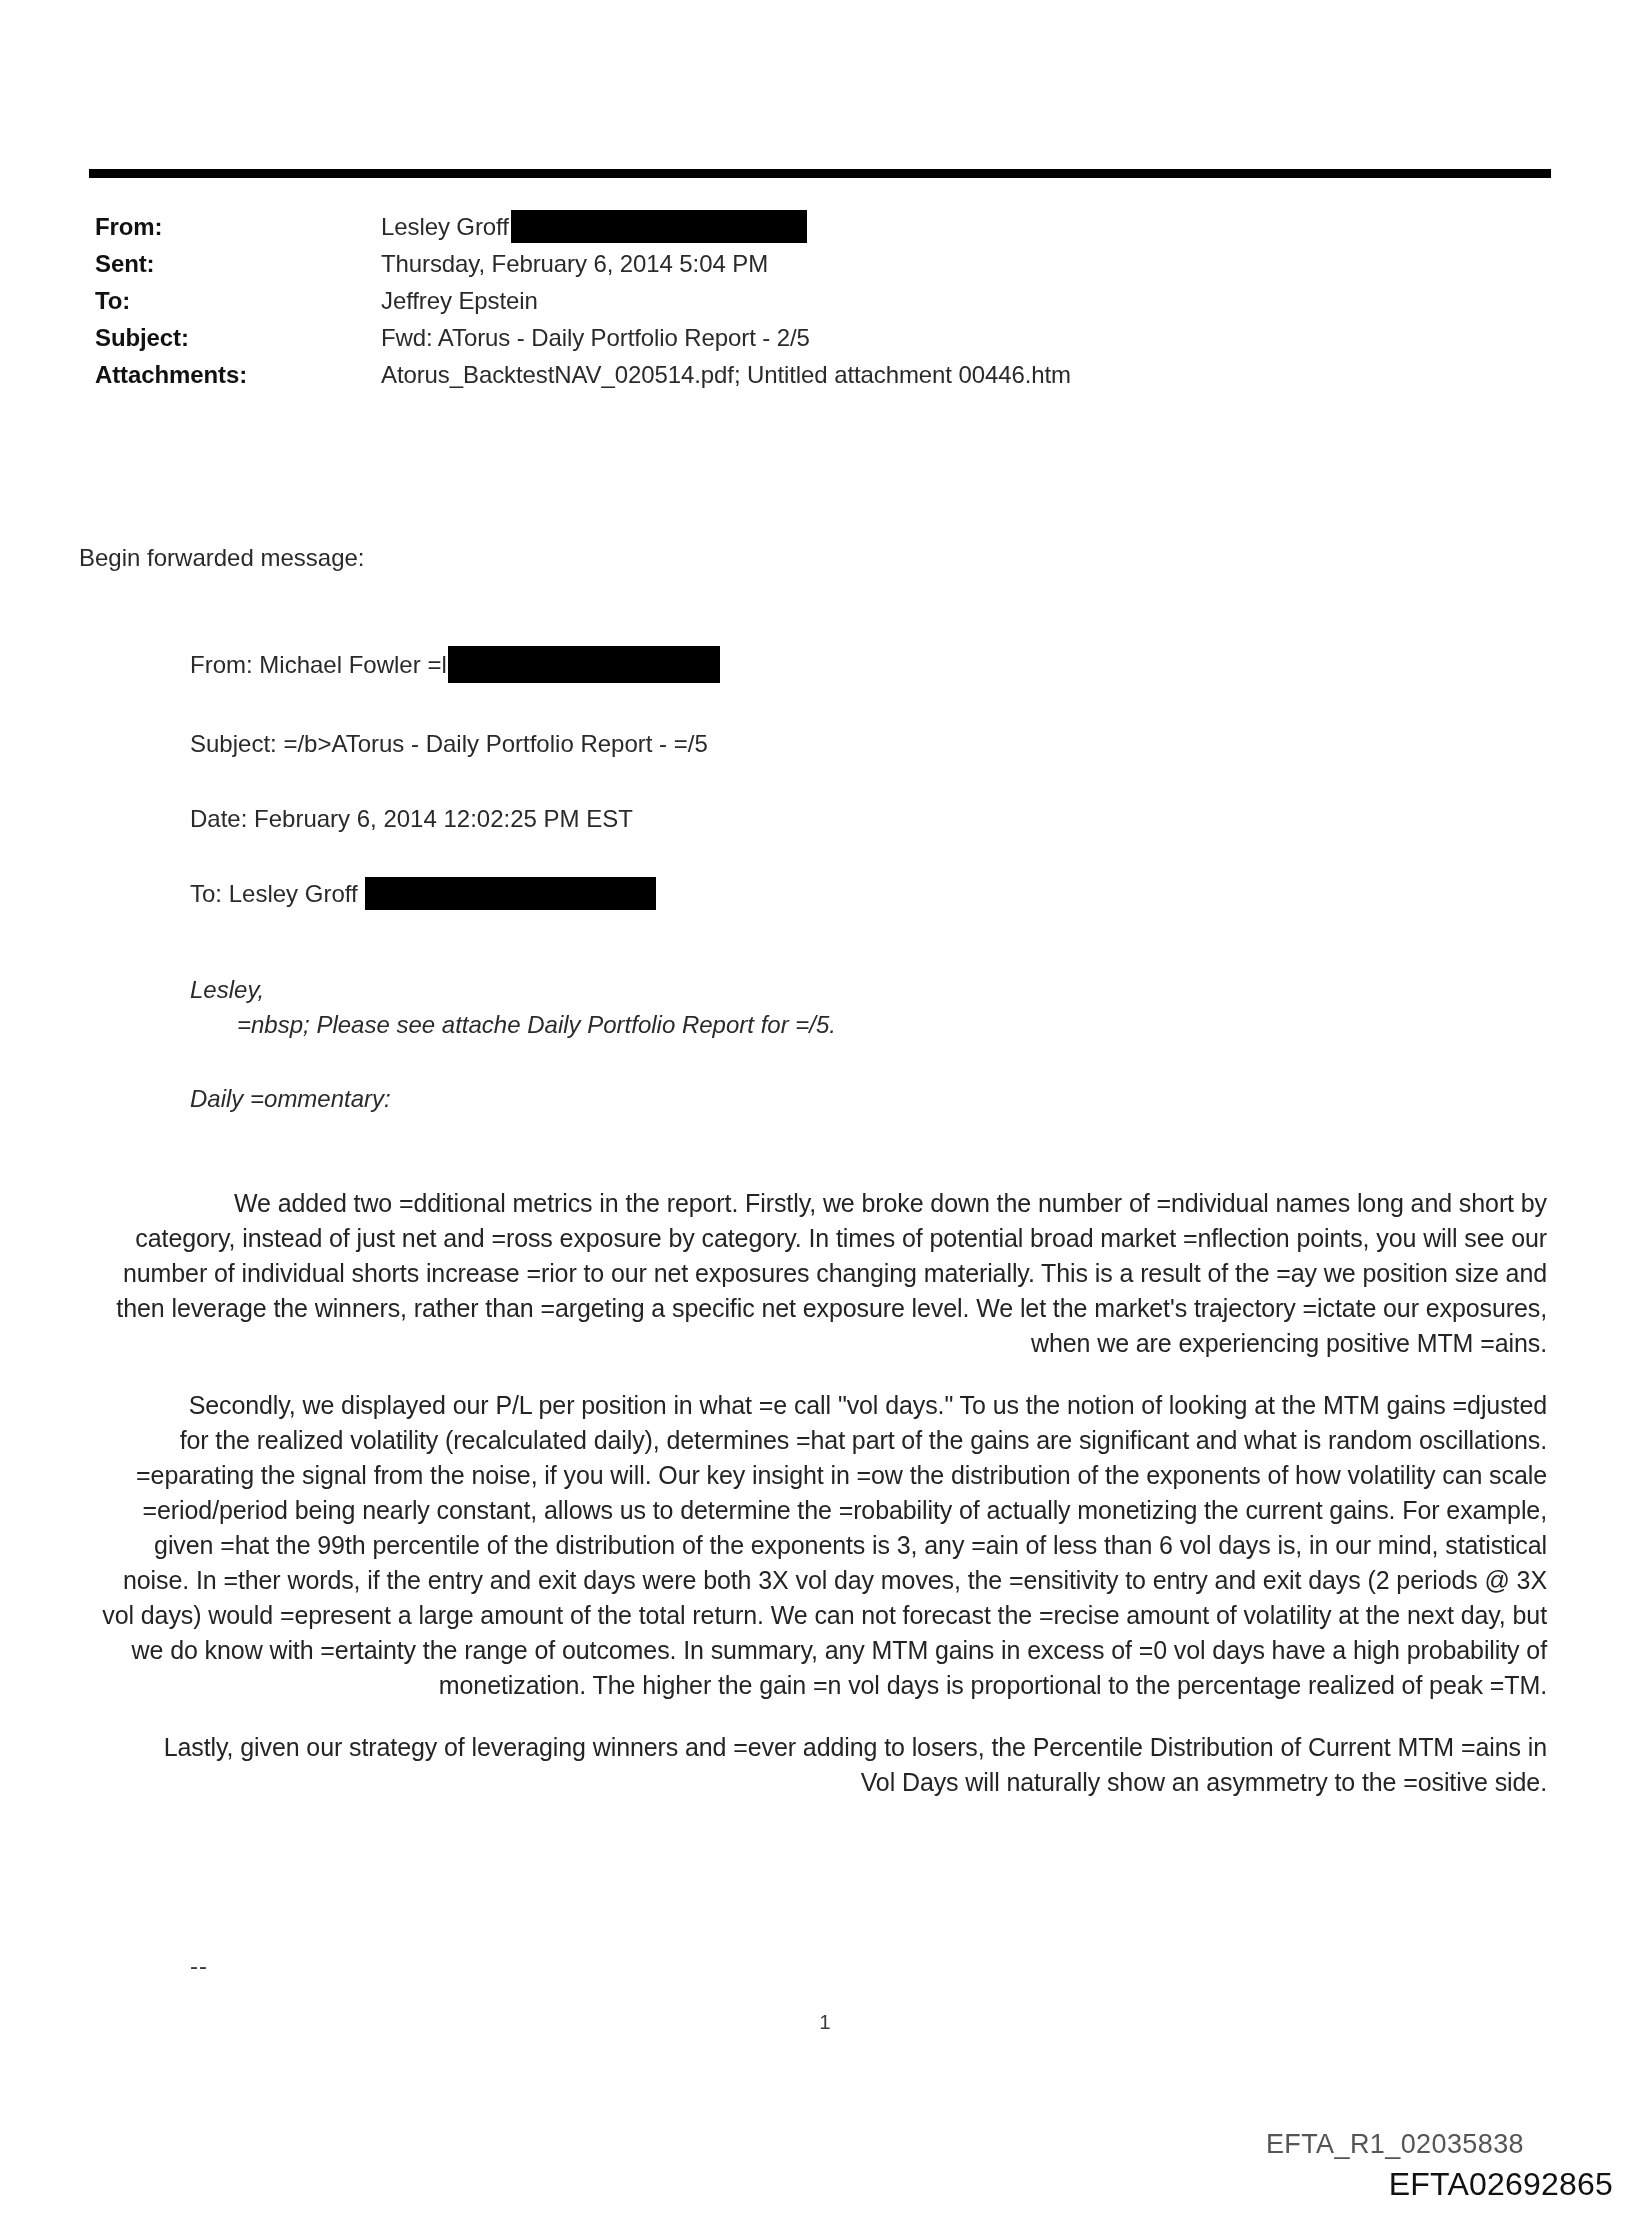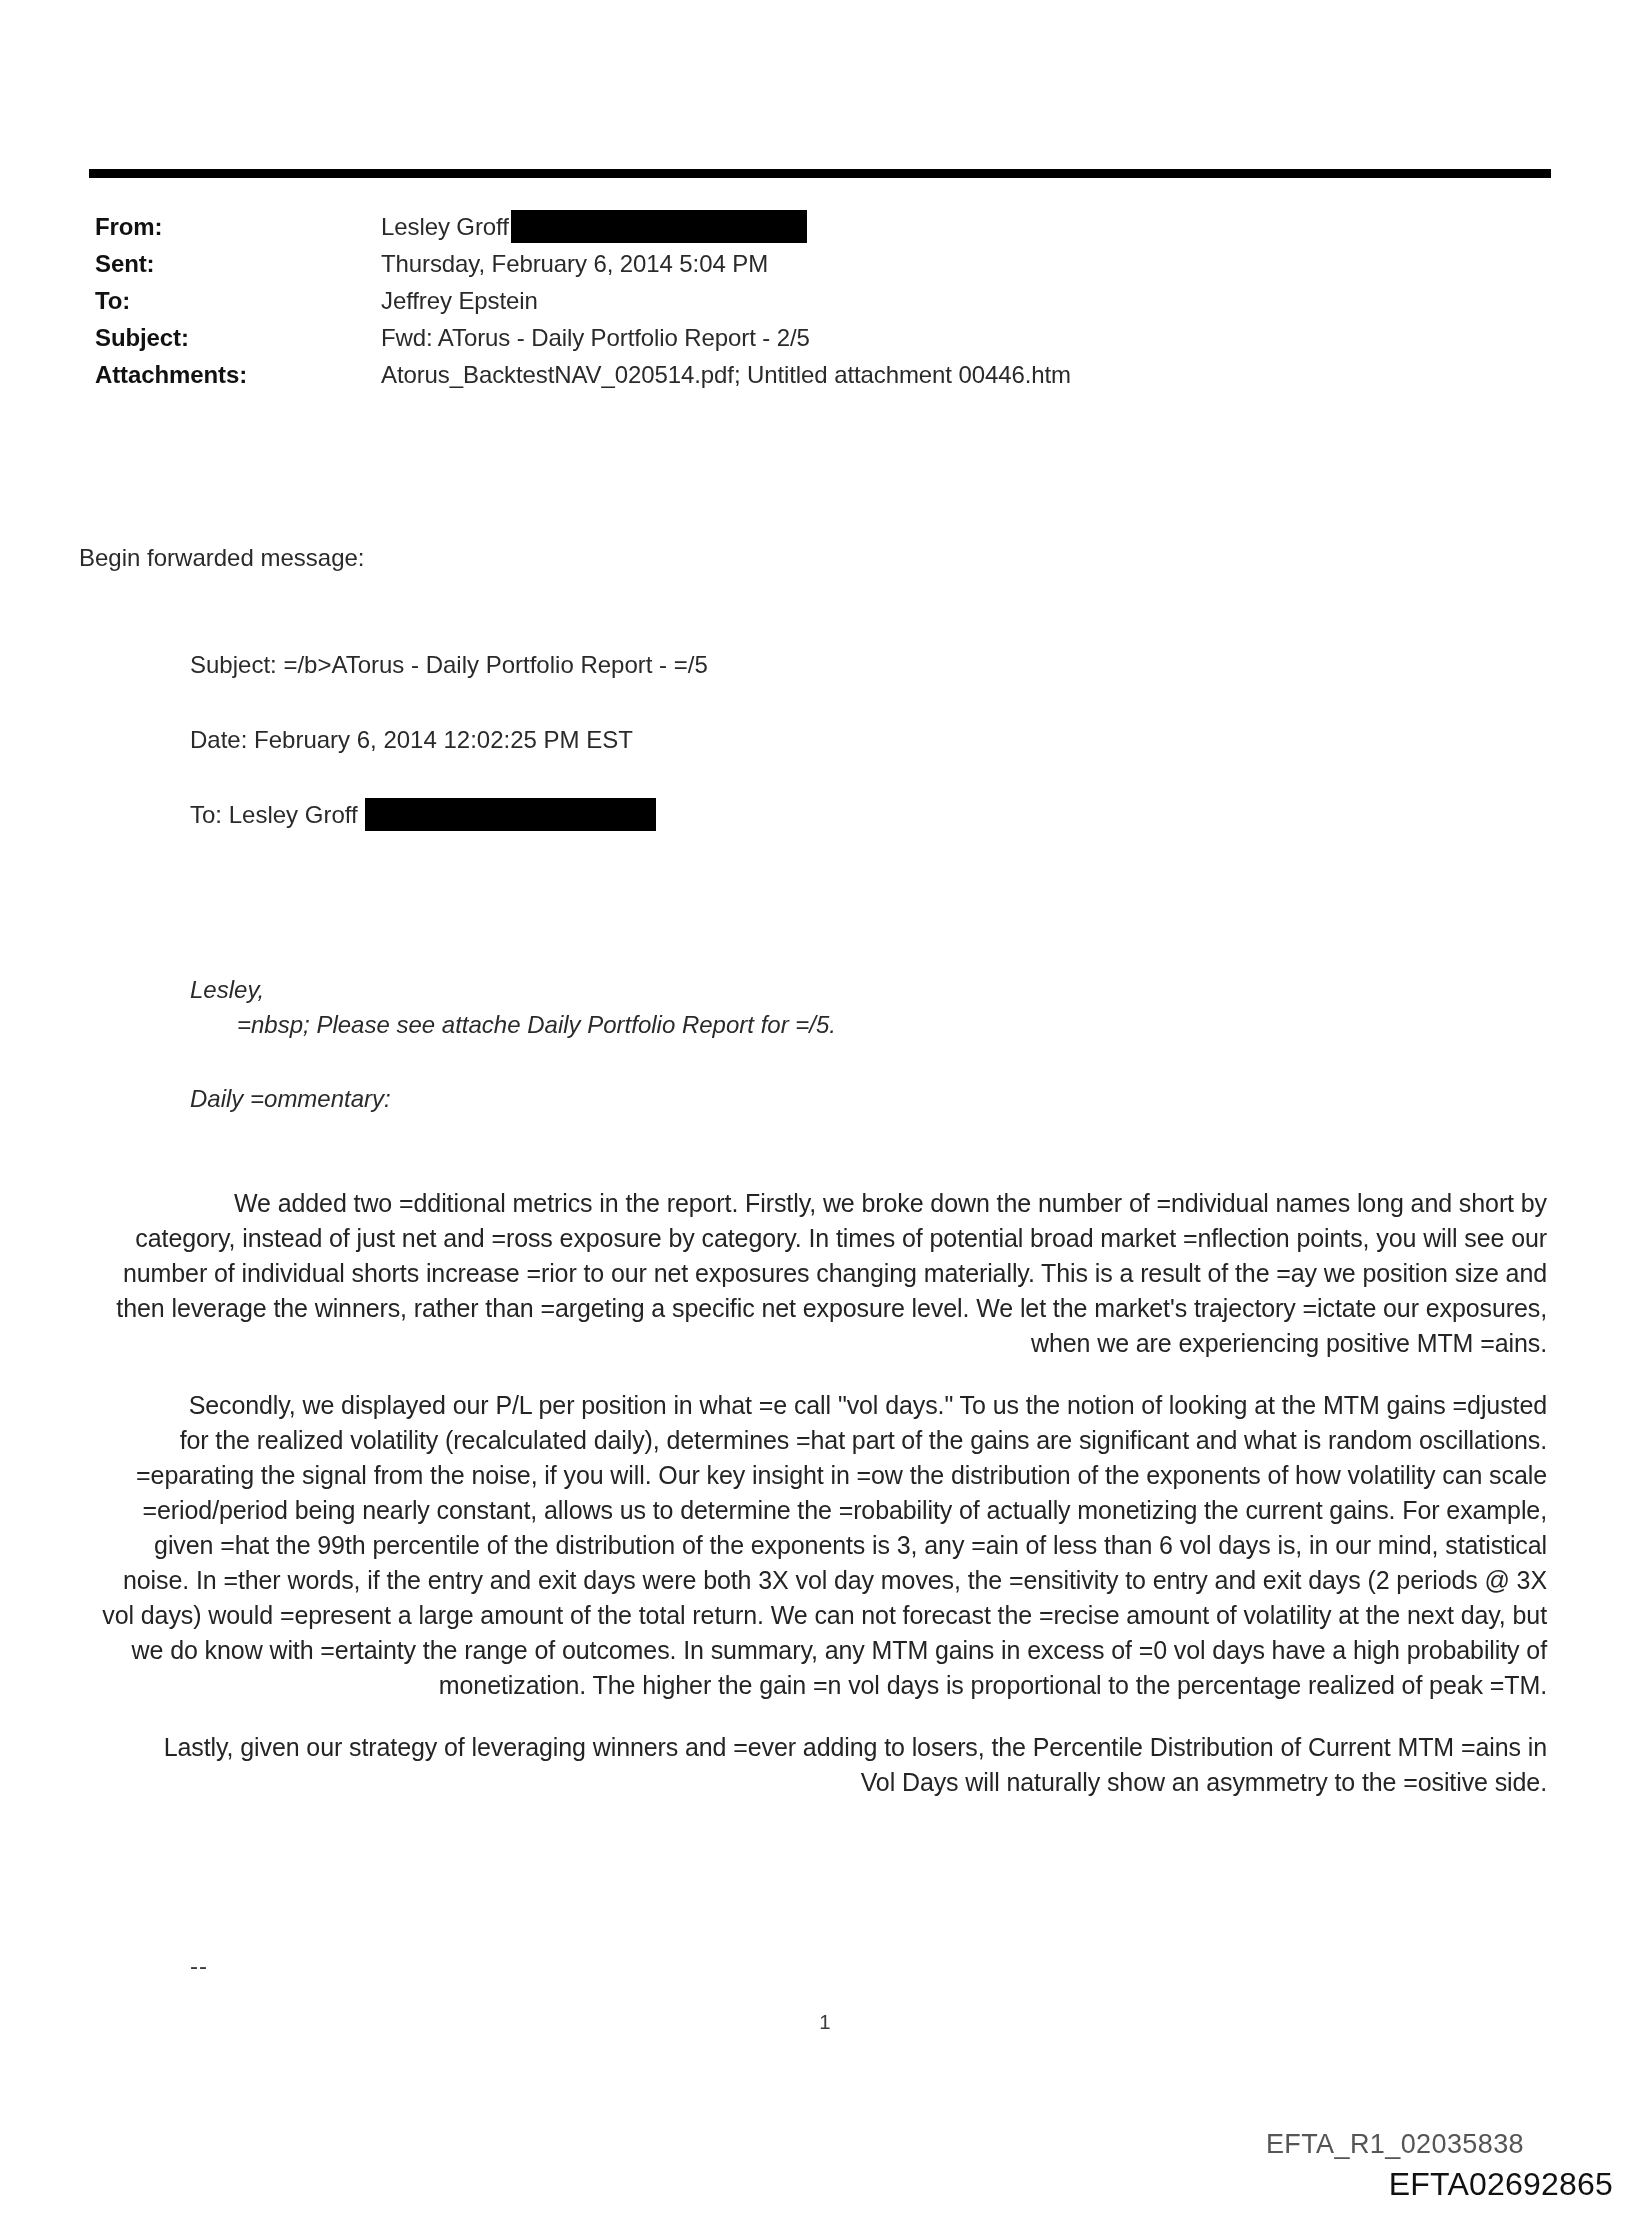--- a/index.html
+++ b/index.html
@@ -205,20 +205,21 @@
     <div class="hdr-row">
       <div class="hdr-label">Attachments:</div>
       <div class="hdr-value">Atorus_BacktestNAV_020514.pdf; Untitled attachment 00446.htm</div>
     </div>
 
   </div>
 
   <div class="begin-fwd">Begin forwarded message:</div>
 
   <div class="fwd-block">
+    <div class="fwd-line"><span>From: Michael Fowler =l</span><span class="redaction r-fwdfrom"></span></div>
     <div class="fwd-line">Subject: =/b&gt;ATorus - Daily Portfolio Report - =/5</div>
     <div class="fwd-line">Date: February 6, 2014 12:02:25 PM EST</div>
     <div class="fwd-line"><span>To: Lesley Groff</span><span class="redaction r-to"></span></div>
   </div>
 
   <div class="greet-block">
     <div class="greet-line">Lesley,</div>
     <div class="greet-line indent">=nbsp;   Please see attache Daily Portfolio Report for =/5.</div>
     <div class="greet-line spaced">Daily =ommentary:</div>
   </div>

